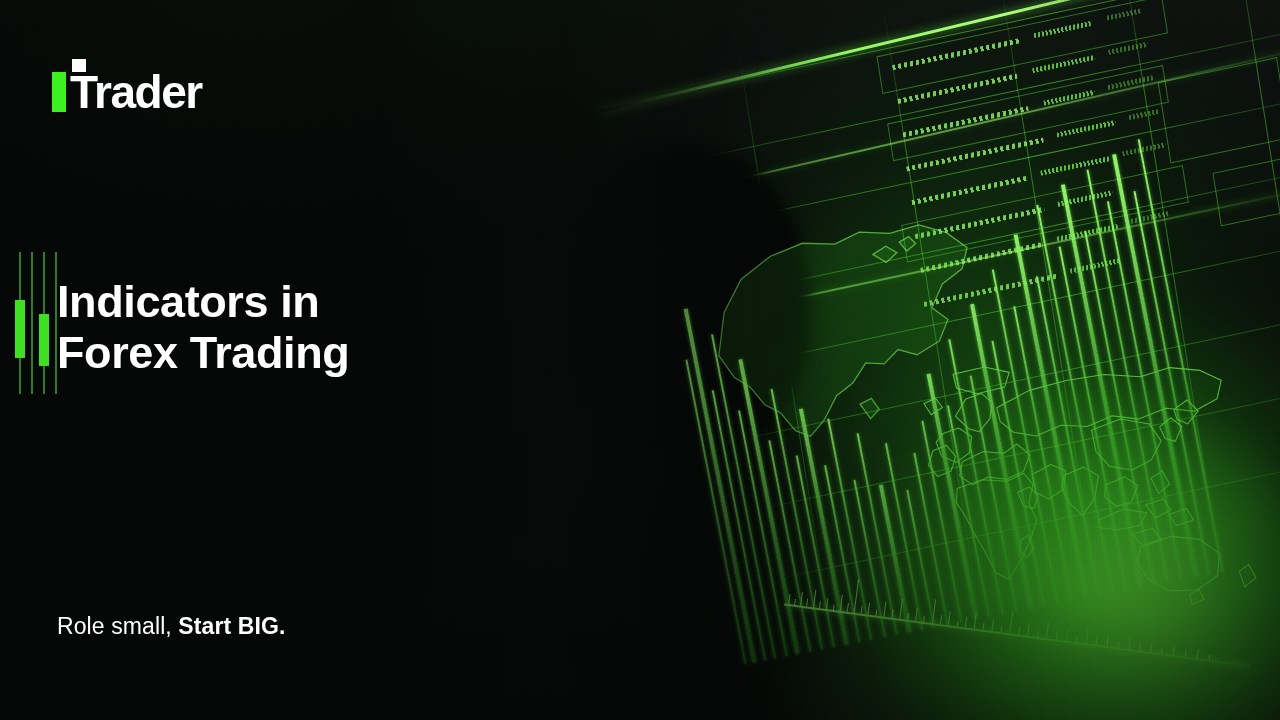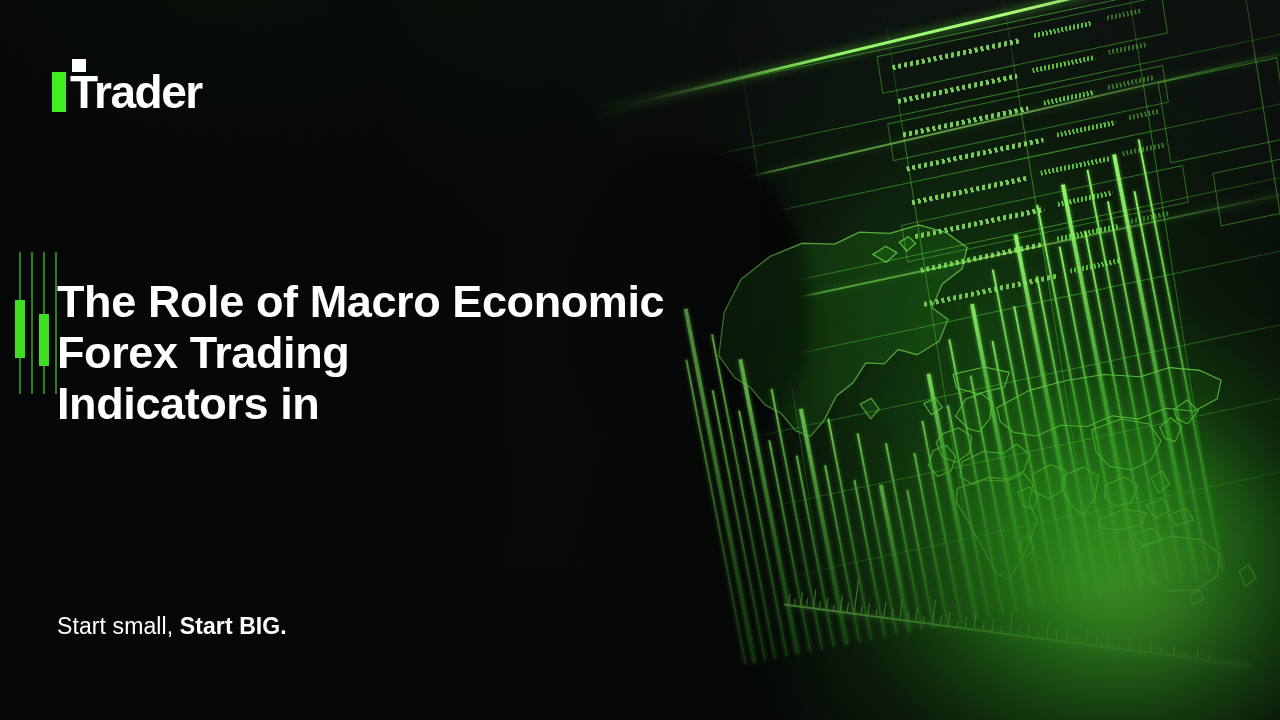--- a/index.html
+++ b/index.html
@@ -586,24 +586,23 @@
     <div class="deco">
       <div class="deco-line" style="left:7px;"></div>
       <div class="deco-line" style="left:19px;"></div>
       <div class="deco-line" style="left:31px;"></div>
       <div class="deco-line" style="left:43px;"></div>
       <div class="deco-body" style="left:3px; top:48px; height:58px;"></div>
       <div class="deco-body" style="left:27px; top:62px; height:52px;"></div>
     </div>
 
     <h1 class="headline">
-      <span class="hl-line">The Role of Macro Economic</span>
+      <span class="hl-line">Indicators in</span>
       <span class="hl-line">Forex Trading</span>
-      <span class="hl-line">Indicators in</span>
     </h1>
 
     <div class="tagline">
-      <span>Start small,</span>
+      <span>Role small,</span>
       <b>Start BIG.</b>
     </div>
 
   </div>
 </div>
 
 </body></html>

